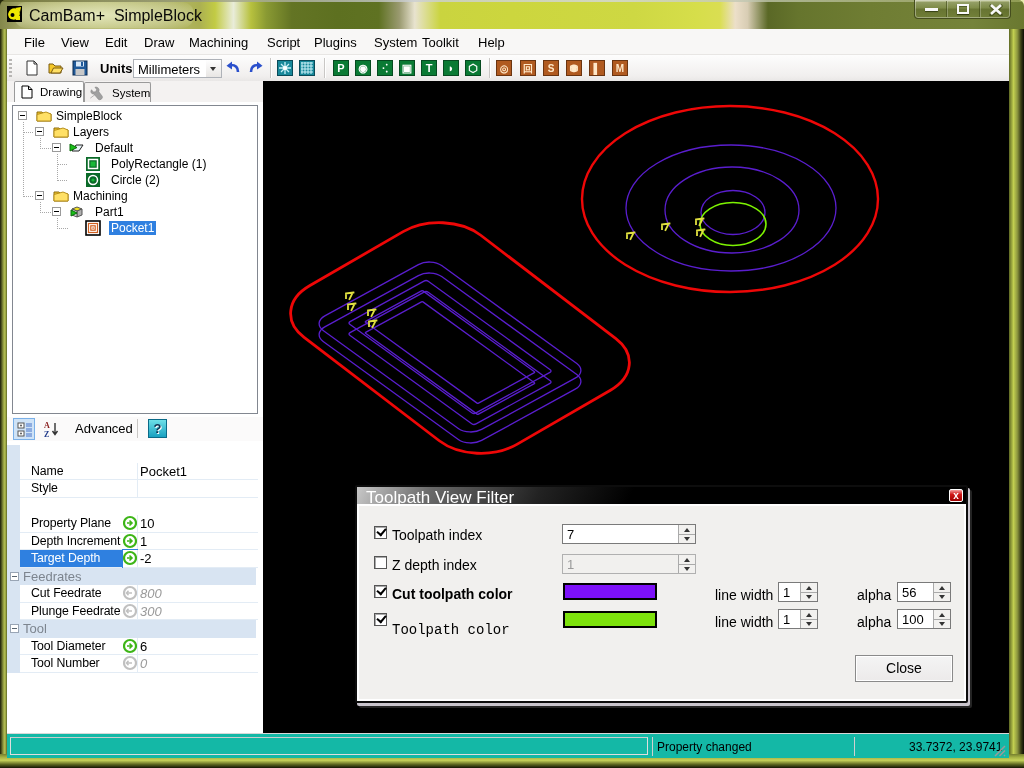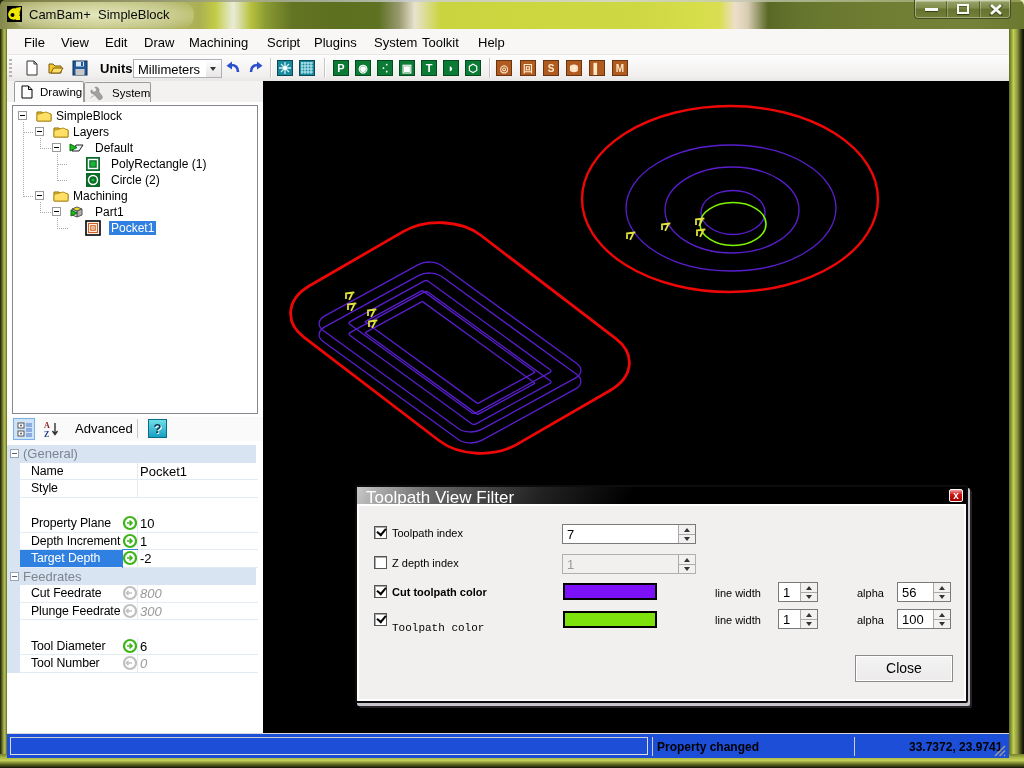--- a/index.html
+++ b/index.html
@@ -8,21 +8,21 @@
 .abs { position:absolute; }
 
 
 #titlebar { left:0; top:0; width:1024px; height:29px; overflow:hidden;
   background:linear-gradient(90deg,#83874a 0%, #a2a565 2%, #b0b26f 5%, #bcbf7b 10%, #b4b76f 16%, #abb052 19.5%, #c2cb44 21%, #e9ecd9 22.8%, #b7c13e 24.5%, #8a9a33 26%, #637424 28.5%, #5d7020 33%, #5f7222 37%, #9a9a70 39%, #e8e3cf 40.5%, #cad43f 43%, #ccd63e 50%, #ced843 62%, #d6de4a 68%, #dade52 70.3%, #ecdfc9 71.8%, #d8cdb4 73%, #5a6826 75%, #66752d 78%, #6f7d33 85%, #75833a 95%, #6a7830 100%);
   border-radius:6px 6px 0 0; }
 #titlebar .topline { position:absolute; left:0; top:0; width:100%; height:2px; background:linear-gradient(90deg,#6a6d30,#caced2 40%,#d4d8da 60%,#9aa45c); border-radius:6px 6px 0 0; opacity:.8; }
 #titleglow { left:14px; top:2px; width:180px; height:26px; background:radial-gradient(ellipse at 45% 50%, rgba(235,238,200,.85), rgba(225,228,180,.45) 60%, rgba(200,205,140,0) 100%); border-radius:12px; }
 #appicon { left:7px; top:6px; width:15px; height:16px; background:#000; }
 #appicon svg { display:block; }
-#wtitle { left:29px; top:7px; color:#0a0a08; font-size:13px; }
+#wtitle { left:29px; top:7px; color:#0a0a08; font-size:16px; }
 #capbtns { left:914px; top:0px; width:97px; height:19px; border:1px solid #454d1e; border-top:none; border-radius:0 0 4px 4px; background:linear-gradient(180deg, rgba(255,255,255,.28), rgba(255,255,255,.08) 45%, rgba(0,0,0,.10) 50%, rgba(0,0,0,.02)); box-shadow:inset 0 0 0 1px rgba(255,255,255,.35); }
 .capsep { position:absolute; top:1px; width:1px; height:16px; background:rgba(60,70,20,.6); box-shadow:1px 0 0 rgba(255,255,255,.25); }
 
 #leftborder  { left:0; top:29px; width:7px; height:729px; background:linear-gradient(90deg,#1a1c08 0%, #474b1c 18%, #8e9840 45%, #b8c354 70%, #5c6623 100%); }
 #rightborder { left:1009px; top:29px; width:15px; height:729px; background:linear-gradient(90deg,#5c6623 0%, #c2cf50 30%, #8e9840 55%, #3a3e16 80%, #0c0d04 100%); }
 #bottomborder { left:0; top:754px; width:1024px; height:14px; background:linear-gradient(180deg,#757f2e 0%, #a8b445 25%, #c6d25a 45%, #5a641f 75%, #141604 100%); }
 
 
 #menubar { left:7px; top:29px; width:1002px; height:26px; background:#f8f7f6; border-bottom:1px solid #e8e6e4; }
 #menubar span { position:absolute; top:6px; color:#000; }
@@ -72,35 +72,35 @@
 .pcatbox { position:absolute; left:3px; top:4px; width:9px; height:9px; background:#fff; border:1px solid #99a5b5; }
 .pcatbox:after { content:""; position:absolute; left:1px; top:3px; width:5px; height:1px; background:#5a6570; }
 .leftstrip { position:absolute; left:0; top:0; width:13px; height:100%; background:#d8e4f2; }
 .gray { color:#9a9a9a; font-style:italic; }
 .psel { background:#2f80e0 !important; color:#ffffff; }
 
 
 #canvas { left:263px; top:81px; width:746px; height:652px; background:#000; }
 
 
-#statusbar { left:7px; top:733px; width:1002px; height:25px; background:#1d4ed8; border-top:1px solid #d8d8d8;font-weight:bold; }
+#statusbar { left:7px; top:733px; width:1002px; height:25px; background:#14b8a6; border-top:1px solid #d8d8d8; }
 .spanel { position:absolute; top:3px; height:19px; border-left:1px solid #d0d0d0; }
 #statusbar .s1 { left:645px; width:202px; }
 #statusbar .s2 { left:847px; width:155px; }
 #statusbar .txt { position:absolute; top:6px; font-size:12px; color:#000; }
 
 
 #dialog { left:355px; top:485px; width:613px; height:218px; background:#0d0d0d; border-radius:2px; box-shadow:2px 3px 0 rgba(230,224,234,.85), 4px 5px 0 rgba(40,40,40,.9); }
 #dlgtitle { position:absolute; left:2px; top:2px; right:2px; height:17px; background:linear-gradient(115deg,#c8c8c8 0%, #6a6a6a 12%, #222 30%, #000 45%); color:#fff; }
 #dlgtitle .t { position:absolute; left:9px; top:1px; font-size:17px; }
 #dlgclose { position:absolute; right:3px; top:2px; width:14px; height:13px; background:linear-gradient(180deg,#f5a0a0,#d01818 40%,#a00000); border:1px solid #fff; border-radius:2px; color:#fff; font-size:10px; font-weight:bold; text-align:center; line-height:11px; }
 #dlgbody { position:absolute; left:2px; top:19px; right:2px; bottom:2px; background:#f1f0ee; border:2px solid #fff; }
 .chk { position:absolute; width:13px; height:13px; background:#fff; border:1px solid #555; box-shadow:inset 1px 1px 0 #aaa; }
 .chk.on:after { content:""; position:absolute; left:2px; top:1px; width:7px; height:4px; border-left:2px solid #000; border-bottom:2px solid #000; transform:rotate(-50deg); }
-.dlbl { position:absolute; color:#000; font-size:11px; }
+.dlbl { position:absolute; color:#000; font-size:14px; }
 .spin { position:absolute; height:20px; background:#fff; border:1px solid #7a7a7a; }
 .spin .v { position:absolute; left:4px; top:2px; font-size:13px; }
 .spin .btns { position:absolute; right:0px; top:0px; bottom:0px; width:17px; background:#f2f1ef; border-left:1px solid #aaa; }
 .spin .btns:after { content:""; position:absolute; left:0; right:0; top:50%; height:1px; background:#aaa; }
 .spin .btns i { position:absolute; left:4.5px; width:0; height:0; border:3.5px solid transparent; display:block; }
 .spin .btns .up { top:2.5px; border-bottom:4px solid #333; border-top:none; }
 .spin .btns .dn { bottom:2.5px; border-top:4px solid #333; border-bottom:none; }
 .spin.dis { background:#f1f0ee; border-color:#b0b0b0; }
 .spin.dis .v { color:#9a9a9a; }
 .swatch { position:absolute; width:94px; height:17px; border:2px solid #000; }
@@ -344,24 +344,20 @@
         <text x="1" y="17" font-size="8" font-weight="bold" fill="#203a8a" font-family="Liberation Serif">Z</text>
         <path d="M12 3 L12 14 M9.5 11 L12 14.5 L14.5 11" fill="none" stroke="#333" stroke-width="1.4"></path>
       </svg>
     </div>
     <span class="adv">Advanced</span>
     <div class="psep"></div>
     <div style="position:absolute;left:141px;top:2px;width:19px;height:19px;background:linear-gradient(180deg,#6ee0e8,#18a0c0);border:1px solid #0a6a88;text-align:center;line-height:18px;font-weight:bold;font-size:13px;color:#103050;text-shadow:1px 1px 0 #fff;">?</div>
   </div>
   <div id="pgrid">
     <div class="leftstrip"></div>
-    <div class="prow pcat" style="top:0;">
-        <div class="pcatbox"></div>
-        <span class="pcatlbl">(General)</span>
-      </div>
     <div class="prow pitem" style="top:17.5px;">
         <div class="plabel">Name</div>
         <div class="picon"></div>
         <div class="pval">Pocket1</div>
       </div>
     <div class="prow pitem" style="top:35px;">
         <div class="plabel">Style</div>
         <div class="picon"></div>
         <div class="pval"></div>
       </div>
@@ -396,20 +392,24 @@
             <use href="#i-xarr"></use>
           </svg></div>
         <div class="pval gray">800</div>
       </div>
     <div class="prow pitem" style="top:157.5px;">
         <div class="plabel">Plunge Feedrate</div>
         <div class="picon"><svg width="14" height="16">
             <use href="#i-xarr"></use>
           </svg></div>
         <div class="pval gray">300</div>
+      </div>
+    <div class="prow pcat" style="top:175px;">
+        <div class="pcatbox"></div>
+        <span class="pcatlbl">Tool</span>
       </div>
     <div class="prow pitem" style="top:192.5px;">
         <div class="plabel">Tool Diameter</div>
         <div class="picon"><svg width="14" height="16">
             <use href="#i-garr"></use>
           </svg></div>
         <div class="pval">6</div>
       </div>
     <div class="prow pitem" style="top:210px;">
         <div class="plabel">Tool Number</div>

